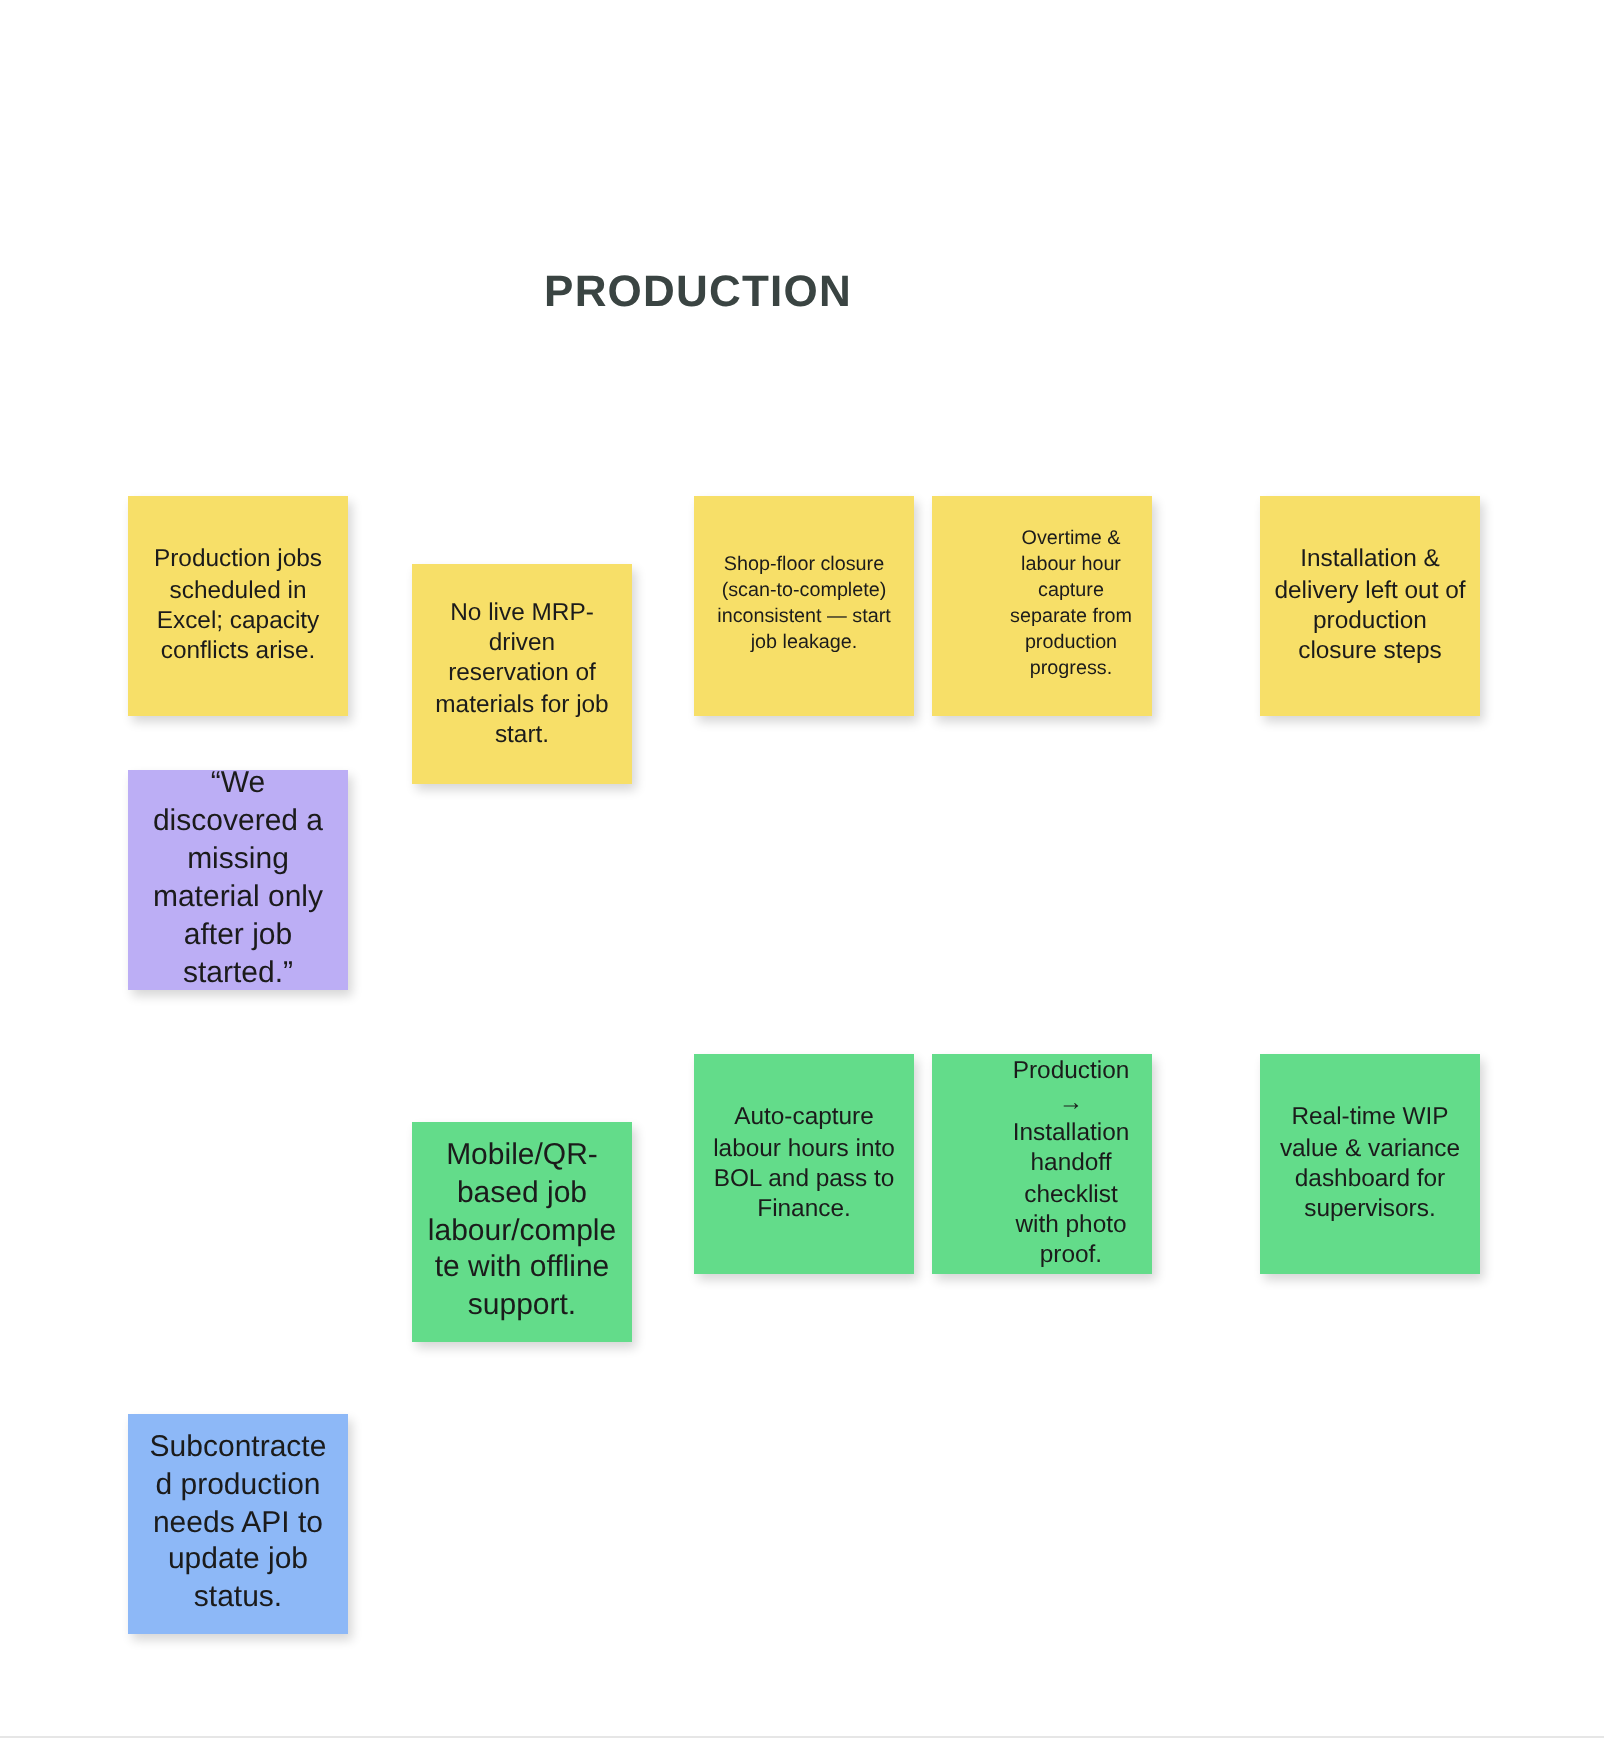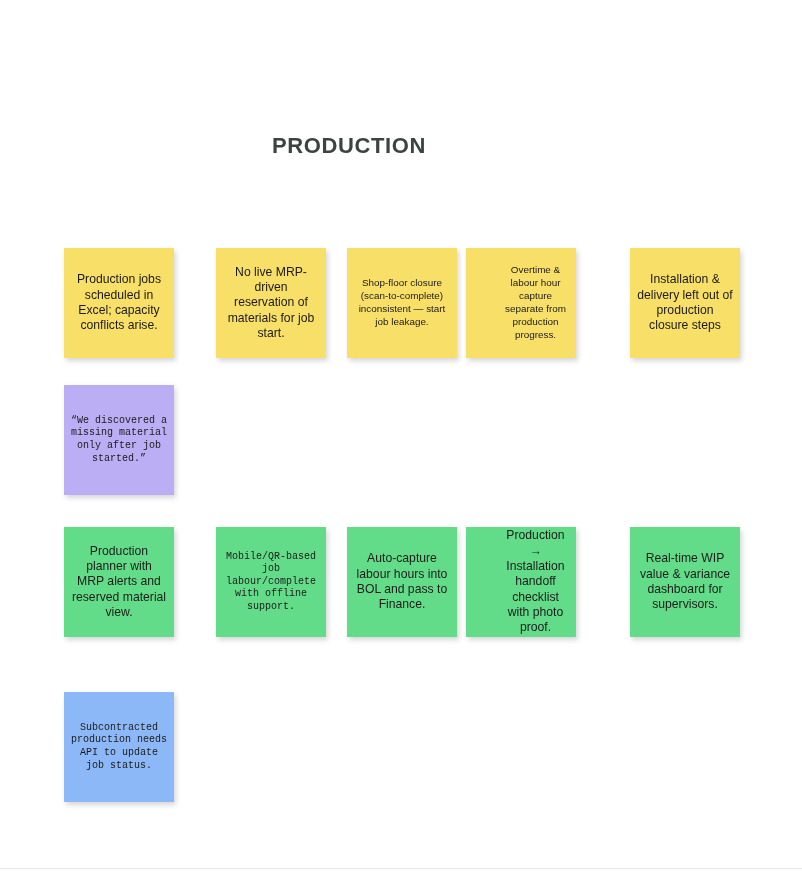--- a/index.html
+++ b/index.html
@@ -51,41 +51,41 @@
   }
 
   .note-text {
     display: block;
     width: 100%;
     word-wrap: break-word;
   }
 
   
   .t-md { font-size: 12.2px; }
-  .t-sm { font-size: 10px; font-family: Liberation Mono, monospace; }
+  .t-sm { font-size: 15px; }
   .t-xs { font-size: 9.9px; line-height: 1.3; }
 
   
   .c-yellow { background: #f7df68; }
   .c-green  { background: #63dc8a; }
   .c-purple { background: #bcaef5; }
   .c-blue   { background: #8db8f7; }
 
   
   .col-1 { left: 64px; justify-content: center; }
-  .col-2 { left: 216px; }
+  .col-2 { left: 206px; margin-top: 34px; }
   .col-3 { left: 347px; }
   .col-4 { left: 466px; padding-left: 36px; }
   .col-5 { left: 630px; justify-content: flex-end; }
 
   
   .row-1 { top: 248px; }
   .row-2 { top: 385px; }
   .row-3 { top: 527px; }
-  .row-4 { top: 692px; }
+  .row-4 { top: 707px; }
 
   .footer-rule {
     position: absolute;
     left: 0;
     top: 868px;
     width: 802px;
     height: 1px;
     background: #e6e6e6;
   }
 </style>
@@ -109,23 +109,20 @@
     <span class="note-text t-xs">Overtime &amp; labour hour capture separate from production progress.</span>
   </div>
   <div class="note c-yellow col-5 row-1">
     <span class="note-text t-md">Installation &amp; delivery left out of production closure steps</span>
   </div>
 
   <div class="note c-purple col-1 row-2">
     <span class="note-text t-sm">“We discovered a missing material only after job started.”</span>
   </div>
 
-  <div class="note c-green col-1 row-3">
-    <span class="note-text t-md">Production planner with MRP alerts and reserved material view.</span>
-  </div>
   <div class="note c-green col-2 row-3">
     <span class="note-text t-sm">Mobile/QR-based job labour/complete with offline support.</span>
   </div>
   <div class="note c-green col-4 row-3">
     <span class="note-text t-md">Production → Installation handoff checklist with photo proof.</span>
   </div>
   <div class="note c-green col-3 row-3">
     <span class="note-text t-md">Auto-capture labour hours into BOL and pass to Finance.</span>
   </div>
   <div class="note c-green col-5 row-3">

